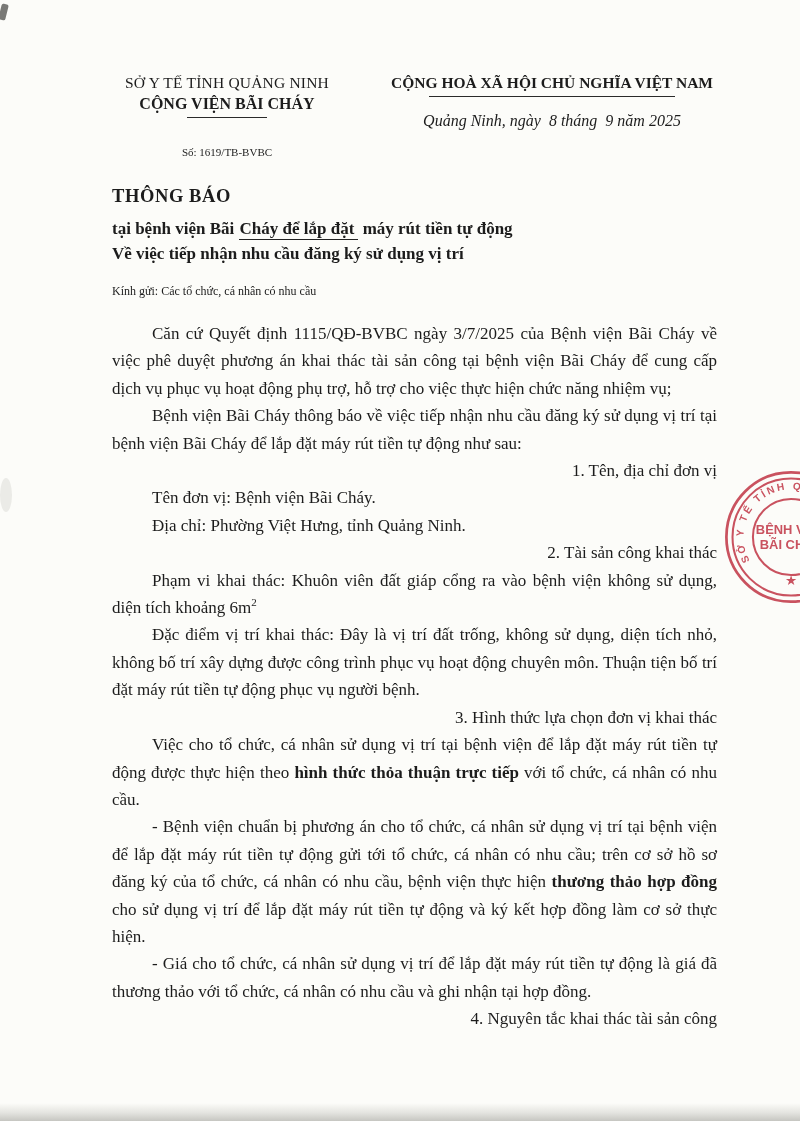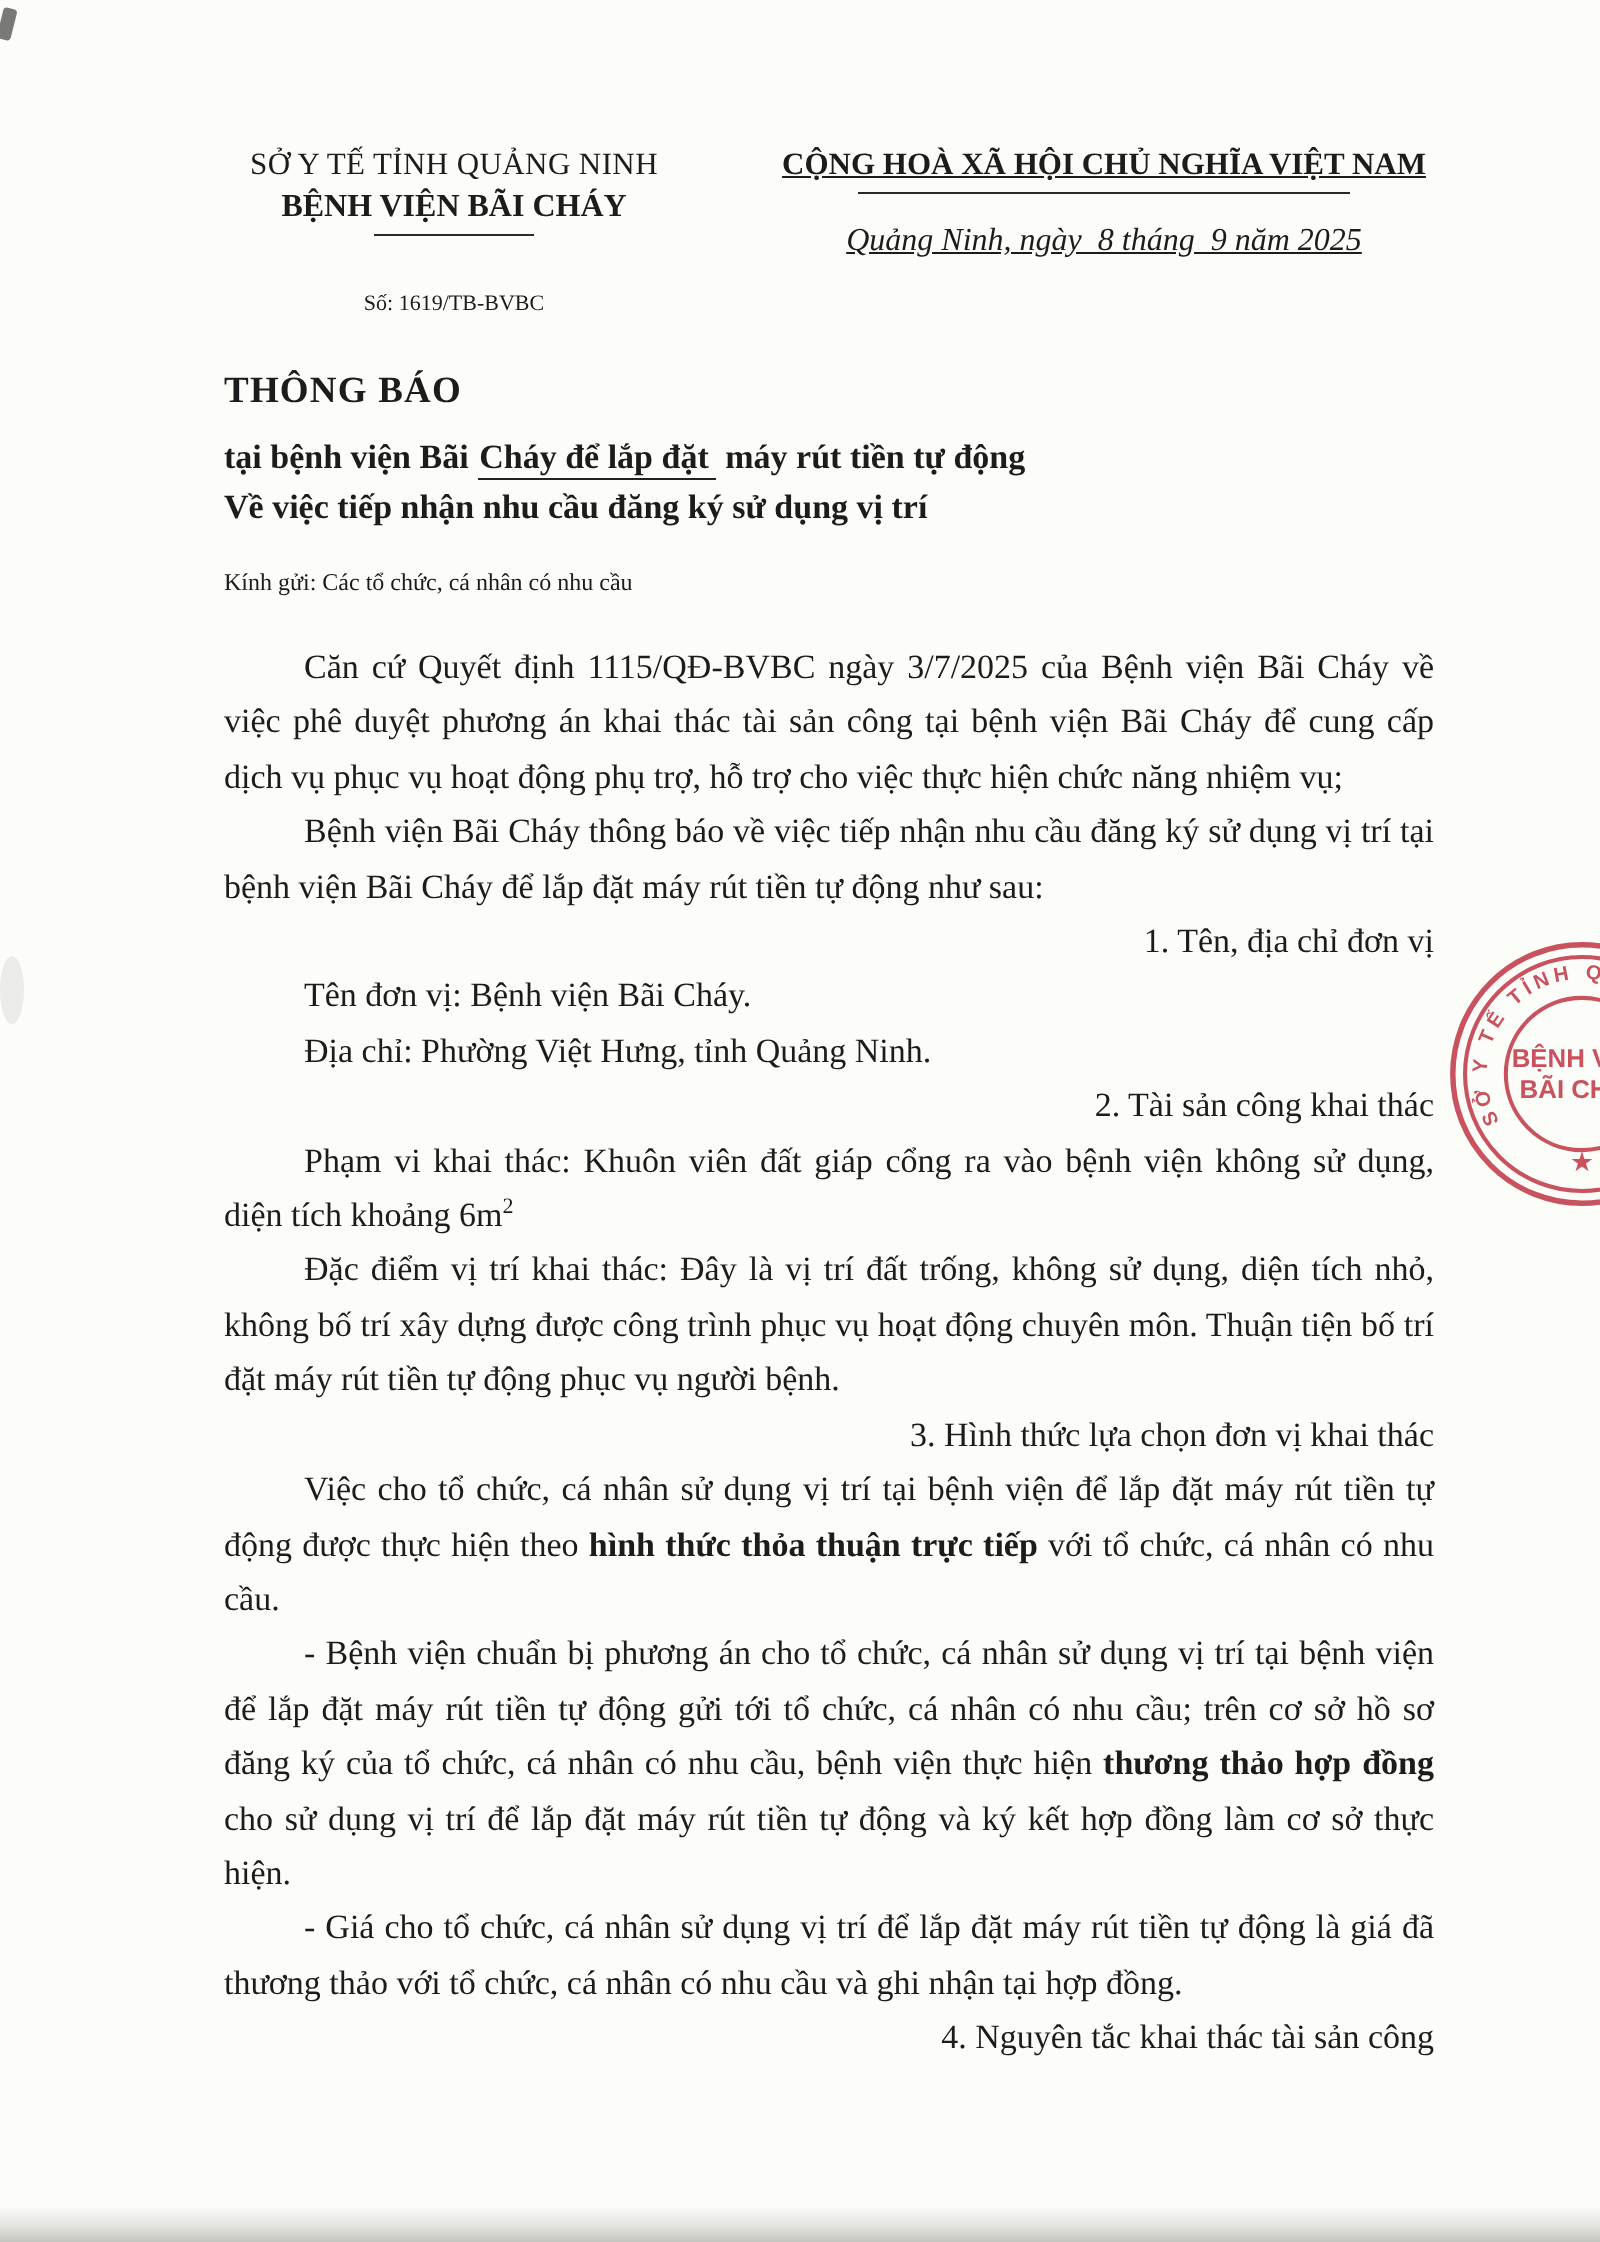--- a/index.html
+++ b/index.html
@@ -8,21 +8,21 @@
     background:#fcfcf9; overflow:hidden;
     font-family:"Liberation Serif", serif; color:#1c1c1c;
   }
   
   .header-left  { position:absolute; left:84px;  top:74px; width:286px; text-align:center; }
   .org-line1    { font-size:15.5px; letter-spacing:.2px; }
   .org-line2    { font-size:16px; font-weight:bold; margin-top:3px; }
   .rule-left    { width:80px; border-top:1.6px solid #2a2a2a; margin:4px auto 0; }
   .doc-number   { font-size:11px; margin-top:28px; }
 
-  .header-right { position:absolute; left:366px; top:74px; width:372px; text-align:center;text-decoration:underline; }
+  .header-right { position:absolute; left:366px; top:74px; width:372px; text-align:center; }
   .nat-line1    { font-size:15.5px; font-weight:bold; }
   .nat-line2    { font-size:17px;  font-weight:bold; margin-top:4px; }
   .rule-right   { width:246px; border-top:1.6px solid #2a2a2a; margin:4px auto 0; }
   .dateline     { font-size:16px; font-style:italic; margin-top:15px; white-space:pre; }
 
   
   .title-block  { position:absolute; left:112px; top:186px; width:608px; text-align:left; }
   .doc-heading  { font-size:18.5px; font-weight:bold; letter-spacing:.6px; }
   .doc-sub      { font-size:17px; font-weight:bold; line-height:25px; margin-top:9px; }
   .part-underline { border-bottom:1.7px solid #222; padding:0 4px 1px 1px; }
@@ -50,21 +50,21 @@
 </head>
 <body>
 
 <div class="page">
 
   <div class="corner-mark"></div>
   <div class="edge-smudge"></div>
 
   <div class="header-left">
     <div class="org-line1">SỞ Y TẾ TỈNH QUẢNG NINH</div>
-    <div class="org-line2">BỆNH VIỆN BÃI CHÁY</div>
+    <div class="org-line2">CỘNG VIỆN BÃI CHÁY</div>
     <div class="rule-left"></div>
     <div class="doc-number">Số: 1619/TB-BVBC</div>
   </div>
 
   <div class="header-right">
     <div class="nat-line1">CỘNG HOÀ XÃ HỘI CHỦ NGHĨA VIỆT NAM</div>
     <div class="rule-right"></div>
     <div class="dateline">Quảng Ninh, ngày  8 tháng  9 năm 2025</div>
   </div>
 

